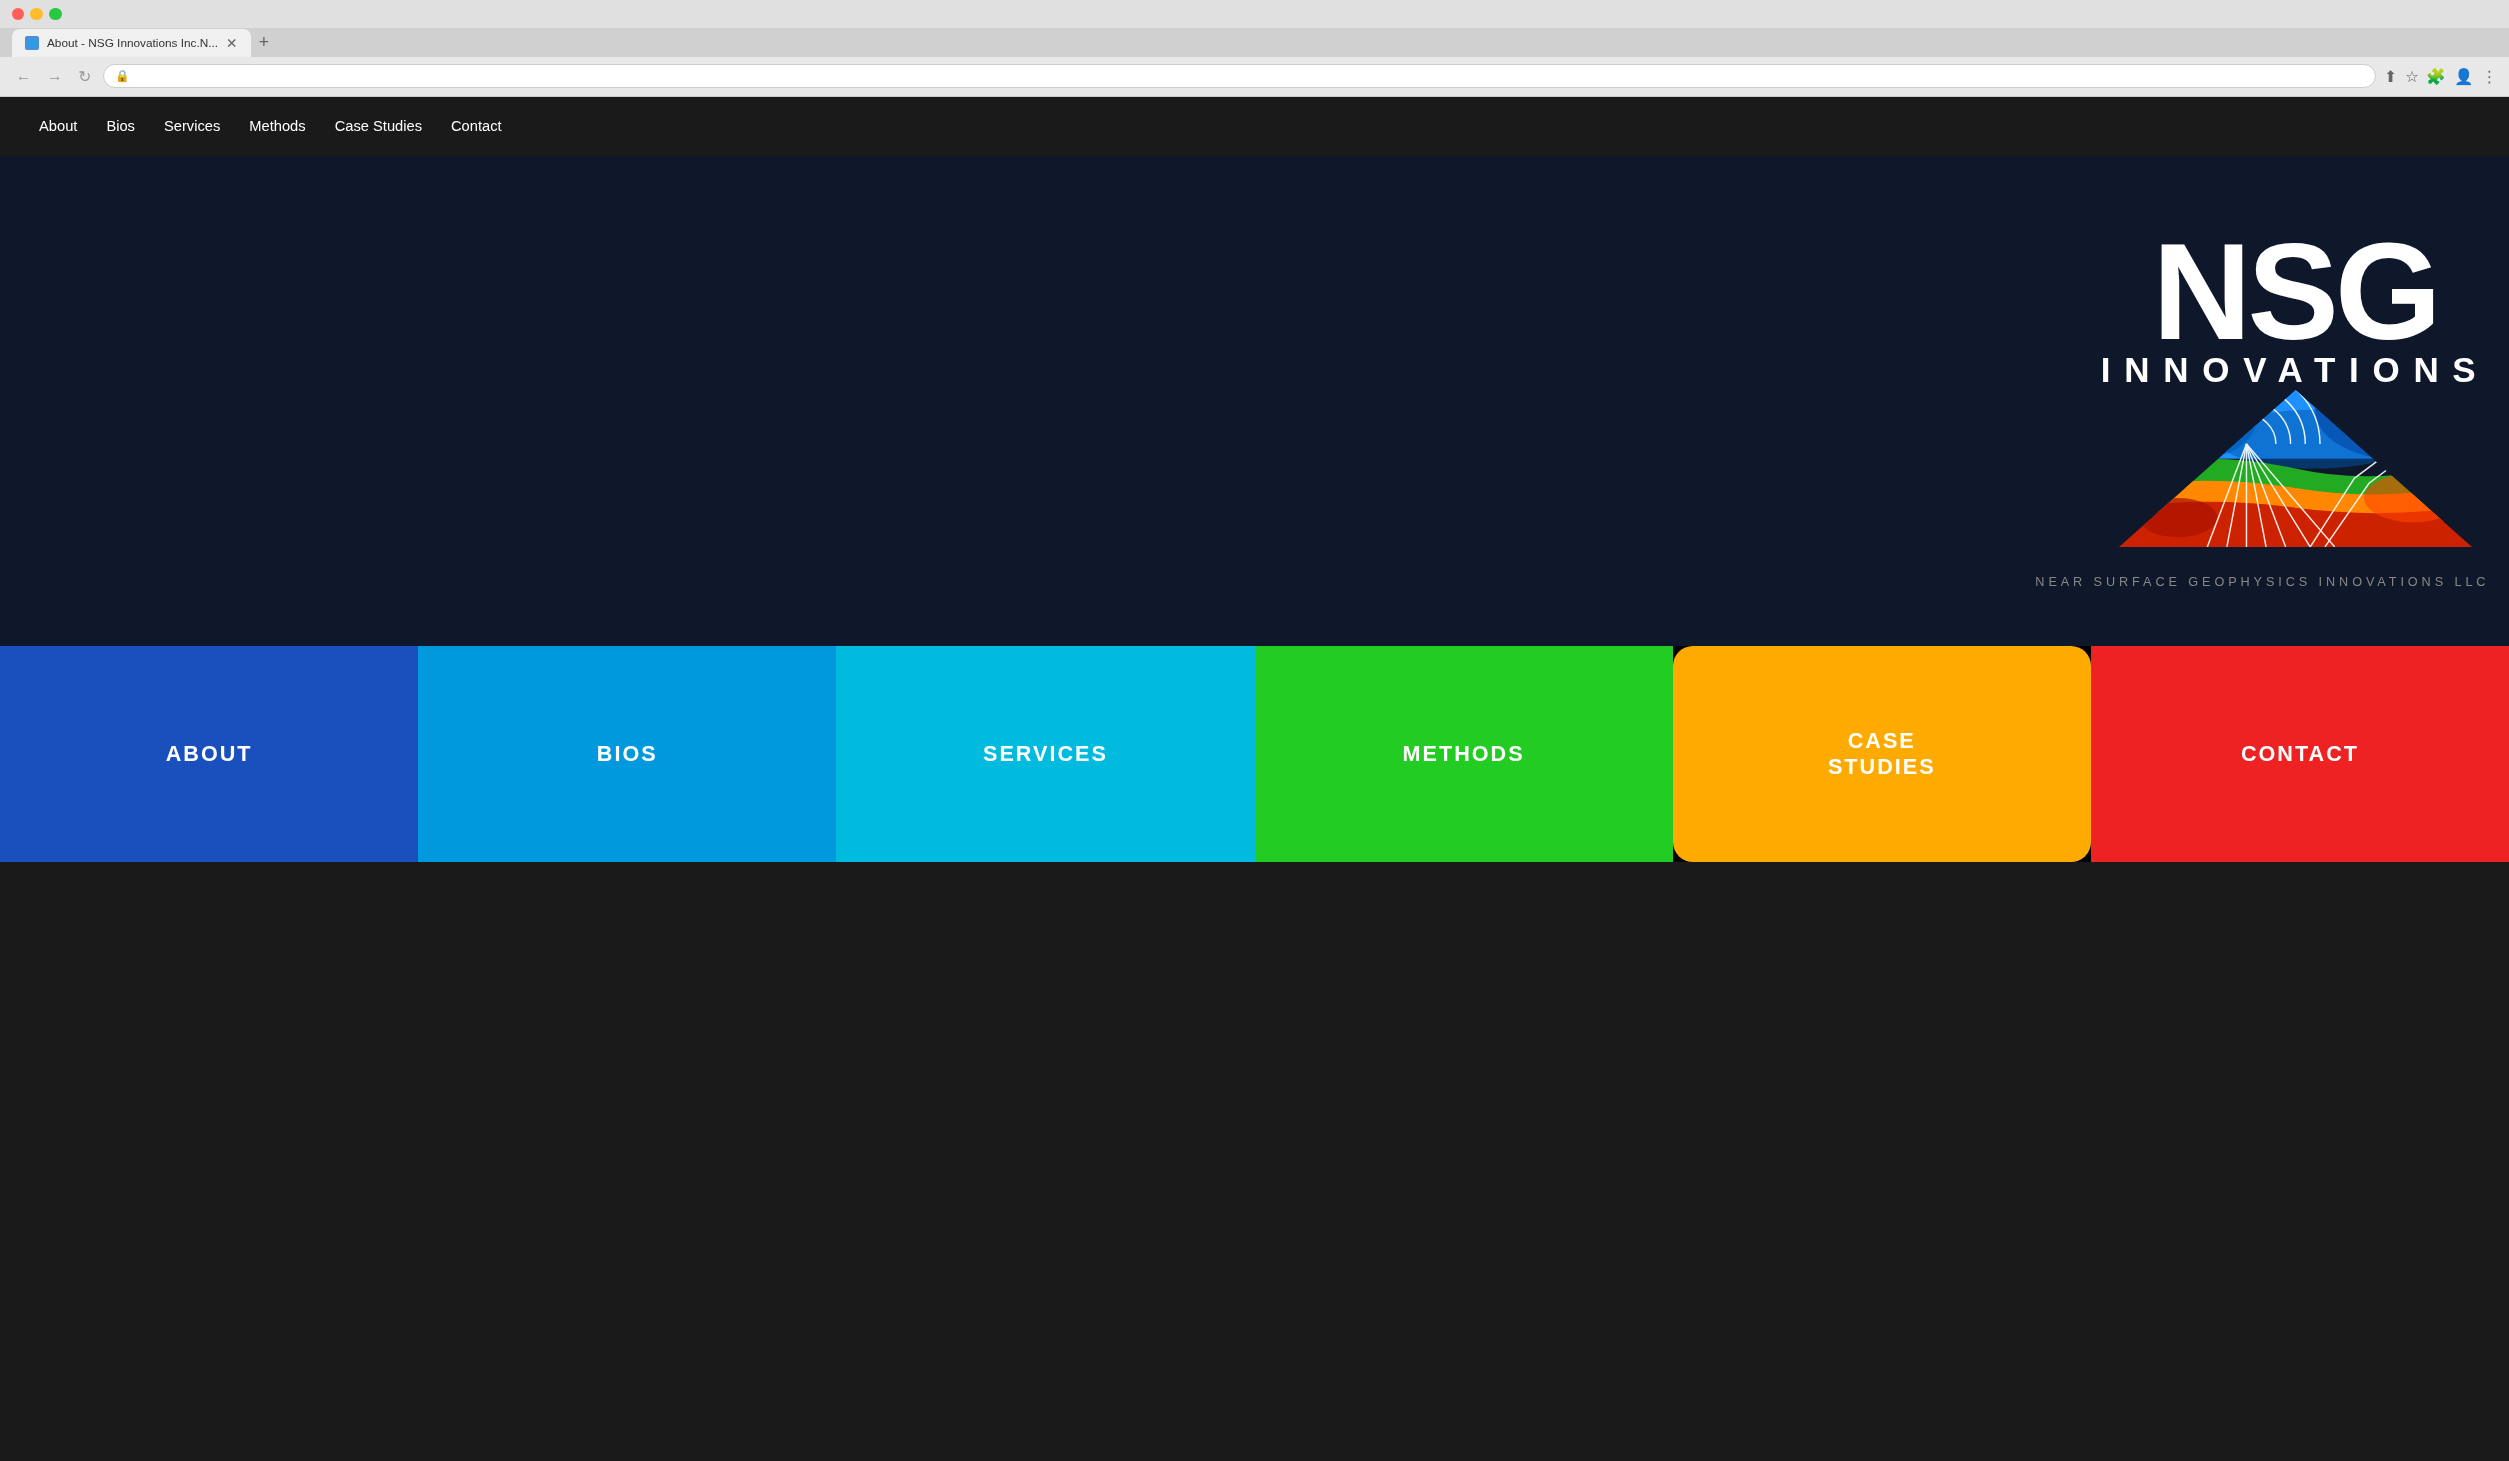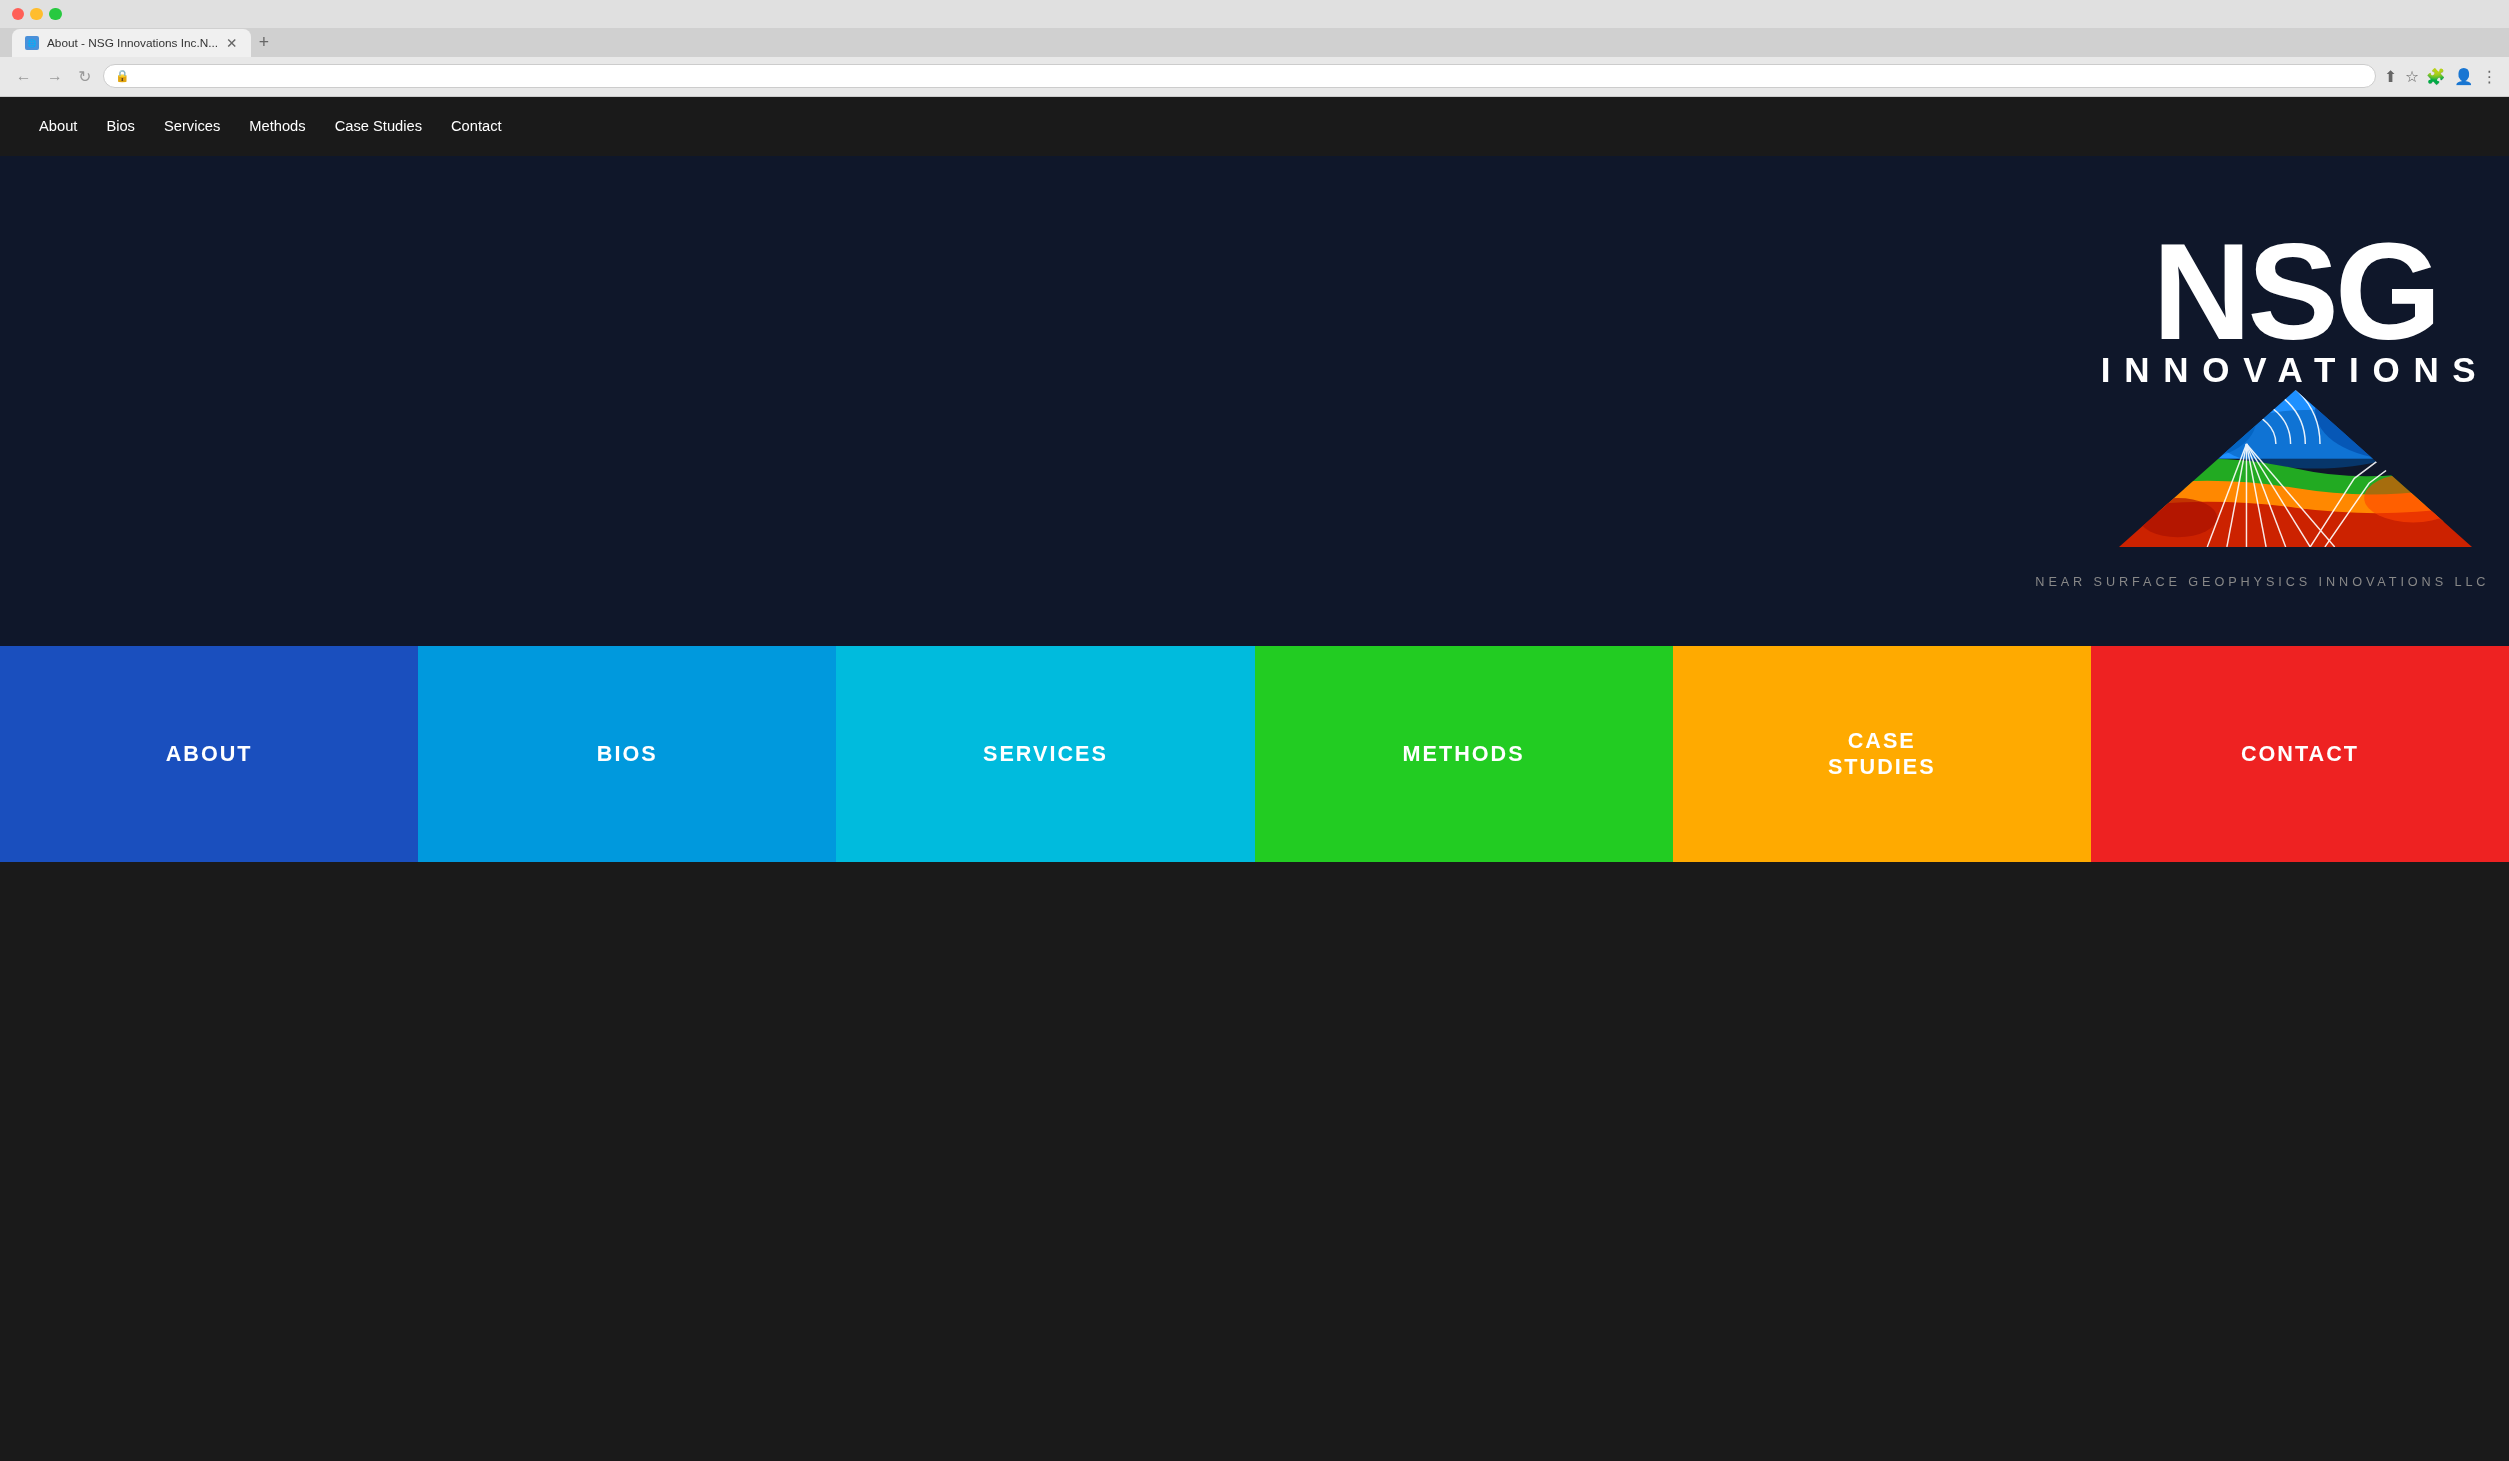--- a/index.html
+++ b/index.html
@@ -385,21 +385,21 @@
     </a>
     <a class="bottom-nav-item nav-bios" href="#bios" style="background:#0099dd;">
       <span>BIOS</span>
     </a>
     <a class="bottom-nav-item nav-services" href="#services" style="background:#00bbdd;">
       <span>SERVICES</span>
     </a>
     <a class="bottom-nav-item nav-methods" href="#methods" style="background:#22cc22;">
       <span>METHODS</span>
     </a>
-    <a class="bottom-nav-item nav-case-studies" href="#case-studies" style="background:#ffaa00;">
+    <a class="bottom-nav-item nav-case-studies" href="#case-studies" style="background:#ffaa00;border-radius:20px;">
       <span style="text-align:center;">CASE<br>STUDIES</span>
     </a>
     <a class="bottom-nav-item nav-contact" href="#contact" style="background:#ee2222;">
       <span>CONTACT</span>
     </a>
   </div>
 
 </div>
 
 

